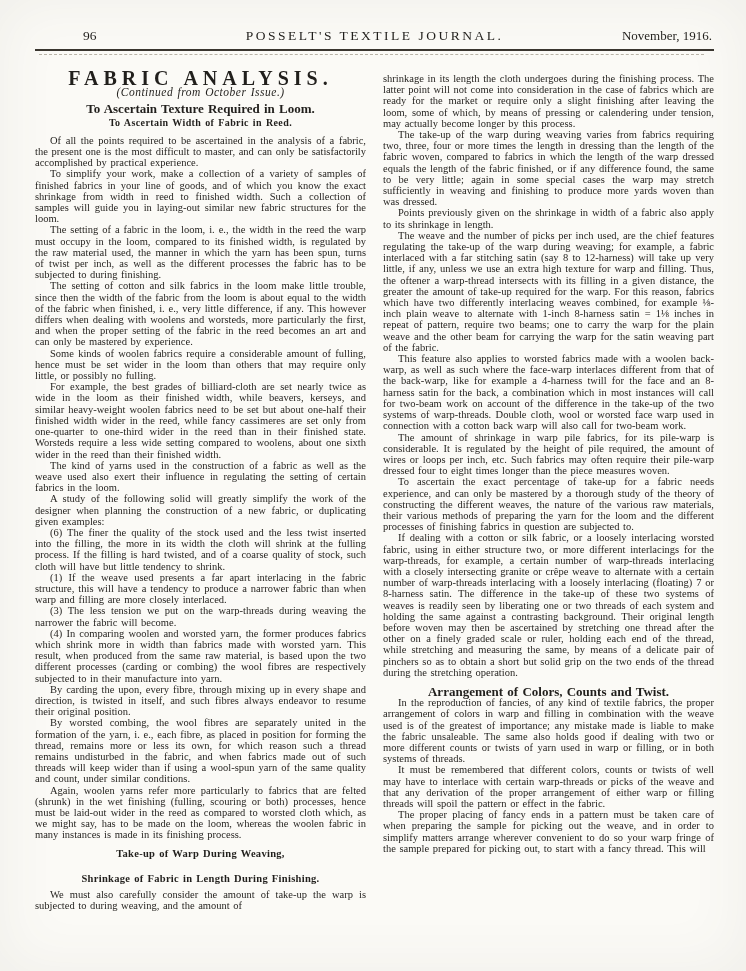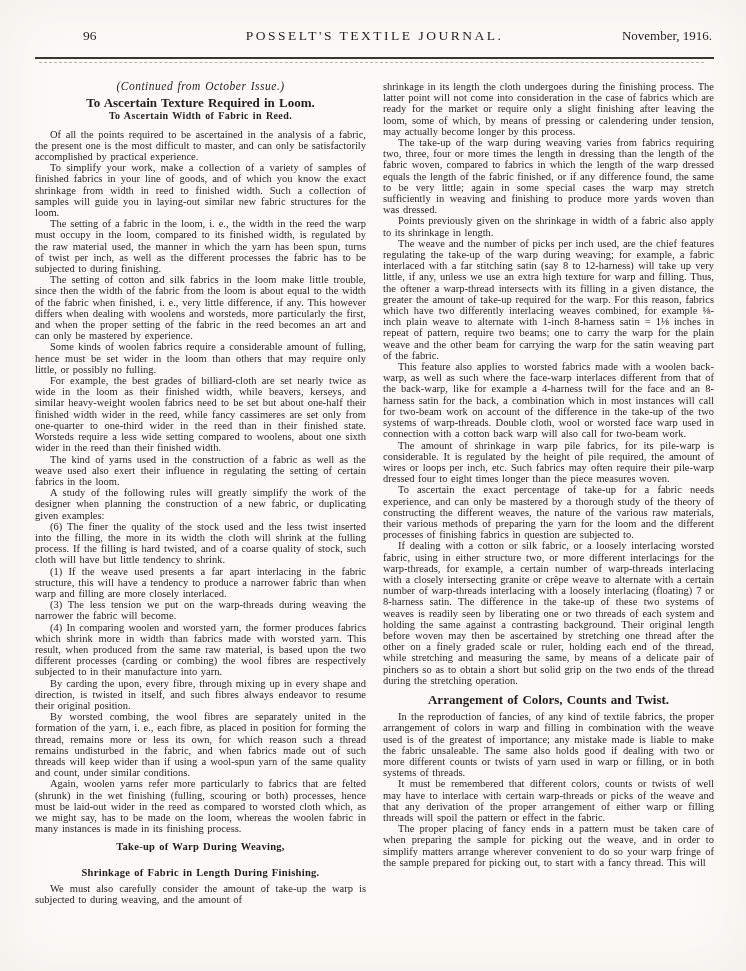--- a/index.html
+++ b/index.html
@@ -9,21 +9,21 @@
     width: 746px; height: 971px; overflow: hidden;
     background: #fbfaf6;
     box-shadow: inset 0 0 60px rgba(90,85,70,0.07);
     font-family: "Liberation Serif", "DejaVu Serif", serif;
     color: #211f1c;
     padding: 28px 32px 0 35px;
     position: relative;
   }
   .header {
     display: flex; align-items: baseline;
-    padding: 0 2px 13px 2px;
+    padding: 0 2px 5px 2px;
   }
   .page-num { width: 120px; padding-left: 46px; font-size: 13.5px; }
   .journal-title { flex: 1; text-align: center; font-size: 13.5px; letter-spacing: 2.5px; }
   .issue-date { width: 120px; text-align: right; font-size: 13px; }
   .header-rule { border-top: 2px solid #3a362f; height: 4px; position: relative; }
   .header-rule::after {
     content: ""; position: absolute; left: 4px; right: 10px; top: 3px;
     border-top: 1px dashed #b9b4a8;
   }
   .content { display: flex; gap: 17px; padding-top: 20px; }
@@ -38,50 +38,51 @@
   .article-title {
     text-align: center; font-weight: bold;
     font-size: 20px; letter-spacing: 5px;
     margin-bottom: 3px; white-space: nowrap;
   }
   .subtitle { text-align: center; font-style: italic; font-size: 11.5px; margin-bottom: 5px; letter-spacing: 0.5px; }
   .sec-heading { text-align: center; font-weight: bold; font-size: 13px; margin-bottom: 2px; }
   .sub-heading { text-align: center; font-weight: bold; font-size: 10px; letter-spacing: 0.4px; margin-bottom: 7px; }
   .mid-heading { text-align: center; font-weight: bold; font-size: 10.5px; letter-spacing: 0.3px; margin-top: 7px; }
   .mid-heading.last { margin-top: 14px; margin-bottom: 5px; }
-  .right-heading { text-align: center; font-weight: bold; font-size: 13px; margin: 8px 0 6px 0; }
+  .right-heading { text-align: center; font-weight: bold; font-size: 13px; margin: 8px 0 0 0; }
 </style>
 </head>
 <body>
 
 <div class="page">
 
   <div class="header">
     <div class="page-num">96</div>
     <div class="journal-title">POSSELT'S  TEXTILE  JOURNAL.</div>
     <div class="issue-date">November, 1916.</div>
   </div>
   <div class="header-rule"></div>
 
   <div class="content">
 
     <div class="col">
+      <div class="article-title">FABRIC ANALYSIS.</div>
       <div class="subtitle">(Continued from October Issue.)</div>
       <div class="sec-heading">To Ascertain Texture Required in Loom.</div>
       <div class="sub-heading">To Ascertain Width of Fabric in Reed.</div>
 
       <div>
           <p class="para">Of all the points required to be ascertained in the analysis of a fabric, the present one is the most difficult to master, and can only be satisfactorily accomplished by practical experience.</p>
           <p class="para">To simplify your work, make a collection of a variety of samples of finished fabrics in your line of goods, and of which you know the exact shrinkage from width in reed to finished width.  Such a collection of samples will guide you in laying-out similar new fabric structures for the loom.</p>
           <p class="para">The setting of a fabric in the loom, i. e., the width in the reed the warp must occupy in the loom, compared to its finished width, is regulated by the raw material used, the manner in which the yarn has been spun, turns of twist per inch, as well as the different processes the fabric has to be subjected to during finishing.</p>
           <p class="para">The setting of cotton and silk fabrics in the loom make little trouble, since then the width of the fabric from the loom is about equal to the width of the fabric when finished, i. e., very little difference, if any.  This however differs when dealing with woolens and worsteds, more particularly the first, and when the proper setting of the fabric in the reed becomes an art and can only be mastered by experience.</p>
           <p class="para">Some kinds of woolen fabrics require a considerable amount of fulling, hence must be set wider in the loom than others that may require only little, or possibly no fulling.</p>
           <p class="para">For example, the best grades of billiard-cloth are set nearly twice as wide in the loom as their finished width, while beavers, kerseys, and similar heavy-weight woolen fabrics need to be set but about one-half their finished width wider in the reed, while fancy cassimeres are set only from one-quarter to one-third wider in the reed than in their finished state.  Worsteds require a less wide setting compared to woolens, about one sixth wider in the reed than their finished width.</p>
           <p class="para">The kind of yarns used in the construction of a fabric as well as the weave used also exert their influence in regulating the setting of certain fabrics in the loom.</p>
-          <p class="para">A study of the following rules will greatly simplify the work of the designer when planning the construction of a new fabric, or duplicating given examples:</p>
+          <p class="para">A study of the following solid will greatly simplify the work of the designer when planning the construction of a new fabric, or duplicating given examples:</p>
           <p class="para">(6) The finer the quality of the stock used and the less twist inserted into the filling, the more in its width the cloth will shrink at the fulling process.  If the filling is hard twisted, and of a coarse quality of stock, such cloth will have but little tendency to shrink.</p>
           <p class="para">(1) If the weave used presents a far apart interlacing in the fabric structure, this will have a tendency to produce a narrower fabric than when warp and filling are more closely interlaced.</p>
           <p class="para">(3) The less tension we put on the warp-threads during weaving the narrower the fabric will become.</p>
           <p class="para">(4) In comparing woolen and worsted yarn, the former produces fabrics which shrink more in width than fabrics made with worsted yarn.  This result, when produced from the same raw material, is based upon the two different processes (carding or combing) the wool fibres are respectively subjected to in their manufacture into yarn.</p>
           <p class="para">By carding the upon, every fibre, through mixing up in every shape and direction, is twisted in itself, and such fibres always endeavor to resume their original position.</p>
           <p class="para">By worsted combing, the wool fibres are separately united in the formation of the yarn, i. e., each fibre, as placed in position for forming the thread, remains more or less its own, for which reason such a thread remains undisturbed in the fabric, and when fabrics made out of such threads will keep wider than if using a wool-spun yarn of the same quality and count, under similar conditions.</p>
           <p class="para">Again, woolen yarns refer more particularly to fabrics that are felted (shrunk) in the wet finishing (fulling, scouring or both) processes, hence must be laid-out wider in the reed as compared to worsted cloth which, as we might say, has to be made on the loom, whereas the woolen fabric in many instances is made in its finishing process.</p>
         </div>
 
       <div class="mid-heading">Take-up of Warp During Weaving,</div>

